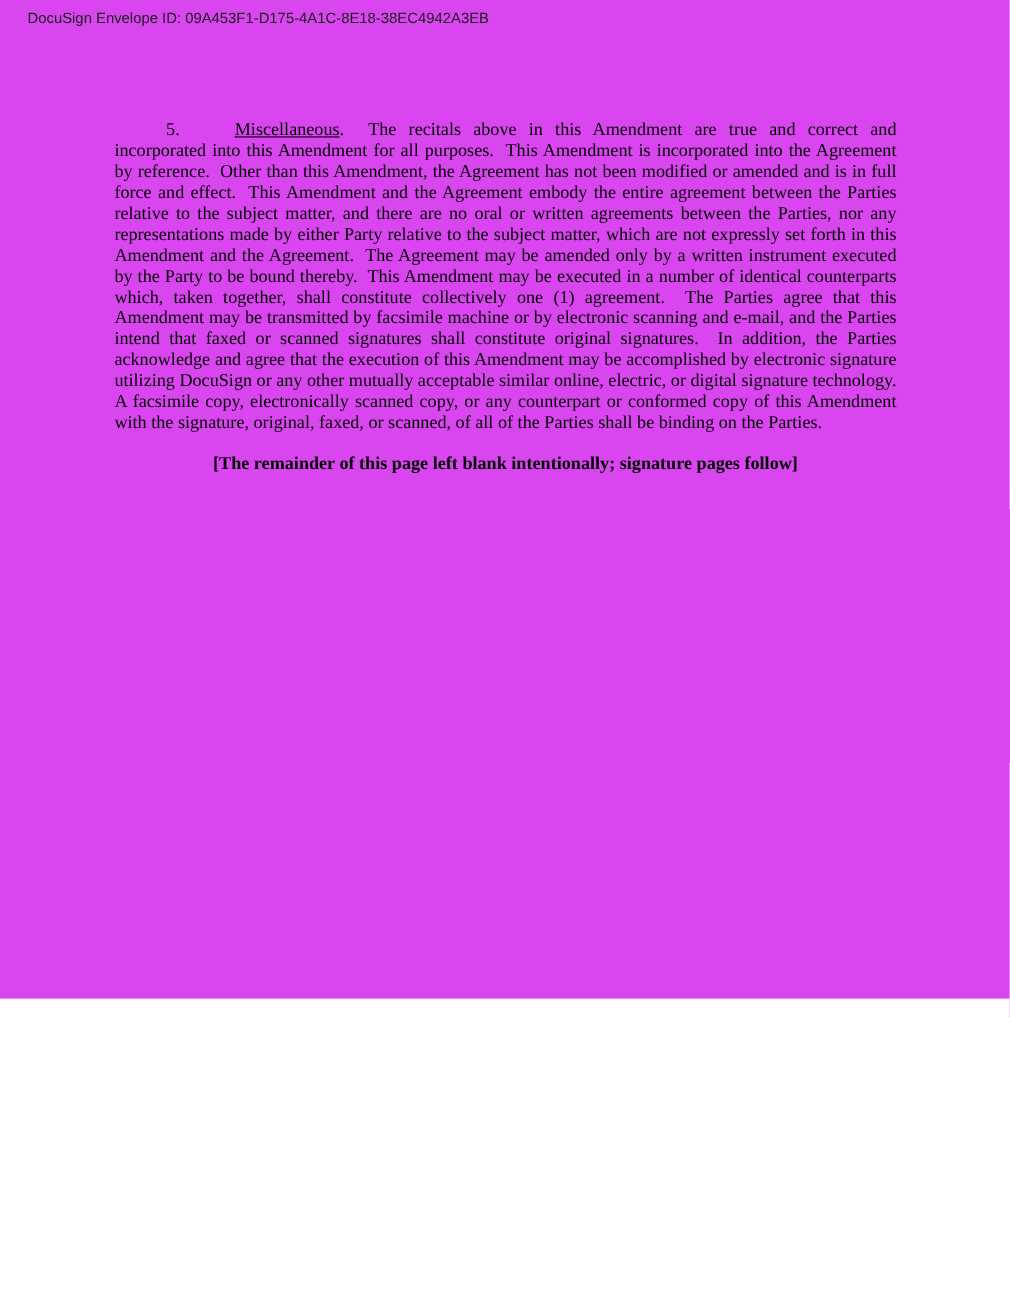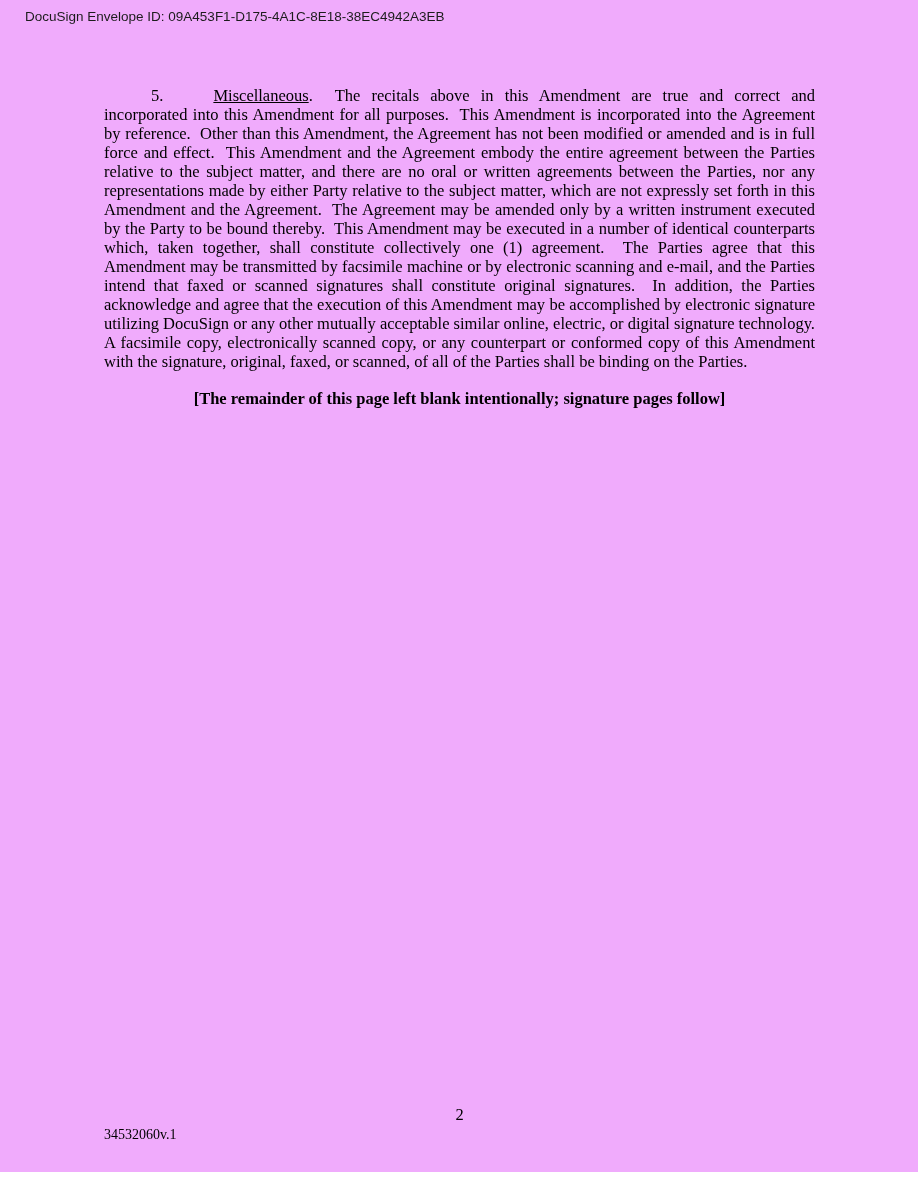--- a/index.html
+++ b/index.html
@@ -3,38 +3,38 @@
 <meta charset="utf-8">
 <style>
   html, body {
     margin: 0;
     padding: 0;
     background: #ffffff;
   }
   .page {
     position: relative;
     width: 918px;
-    height: 1172px;
-    background: #f0abfc;
+    height: 908px;
+    background: #d946ef;
     color: #000000;
     font-family: "Liberation Serif", serif;
     overflow: hidden;
   }
   .docusign-header {
     position: absolute;
     left: 25px;
     top: 9px;
     font-family: "Liberation Sans", sans-serif;
     font-size: 13.5px;
     color: #1c1c1c;
   }
   .text-block {
     position: absolute;
     left: 104px;
-    top: 86px;
+    top: 108px;
     width: 711px;
   }
   .para {
     margin: 0;
     font-size: 16.5px;
     line-height: 19px;
     text-align: justify;
     white-space: pre-wrap;
     text-indent: 47px;
   }

